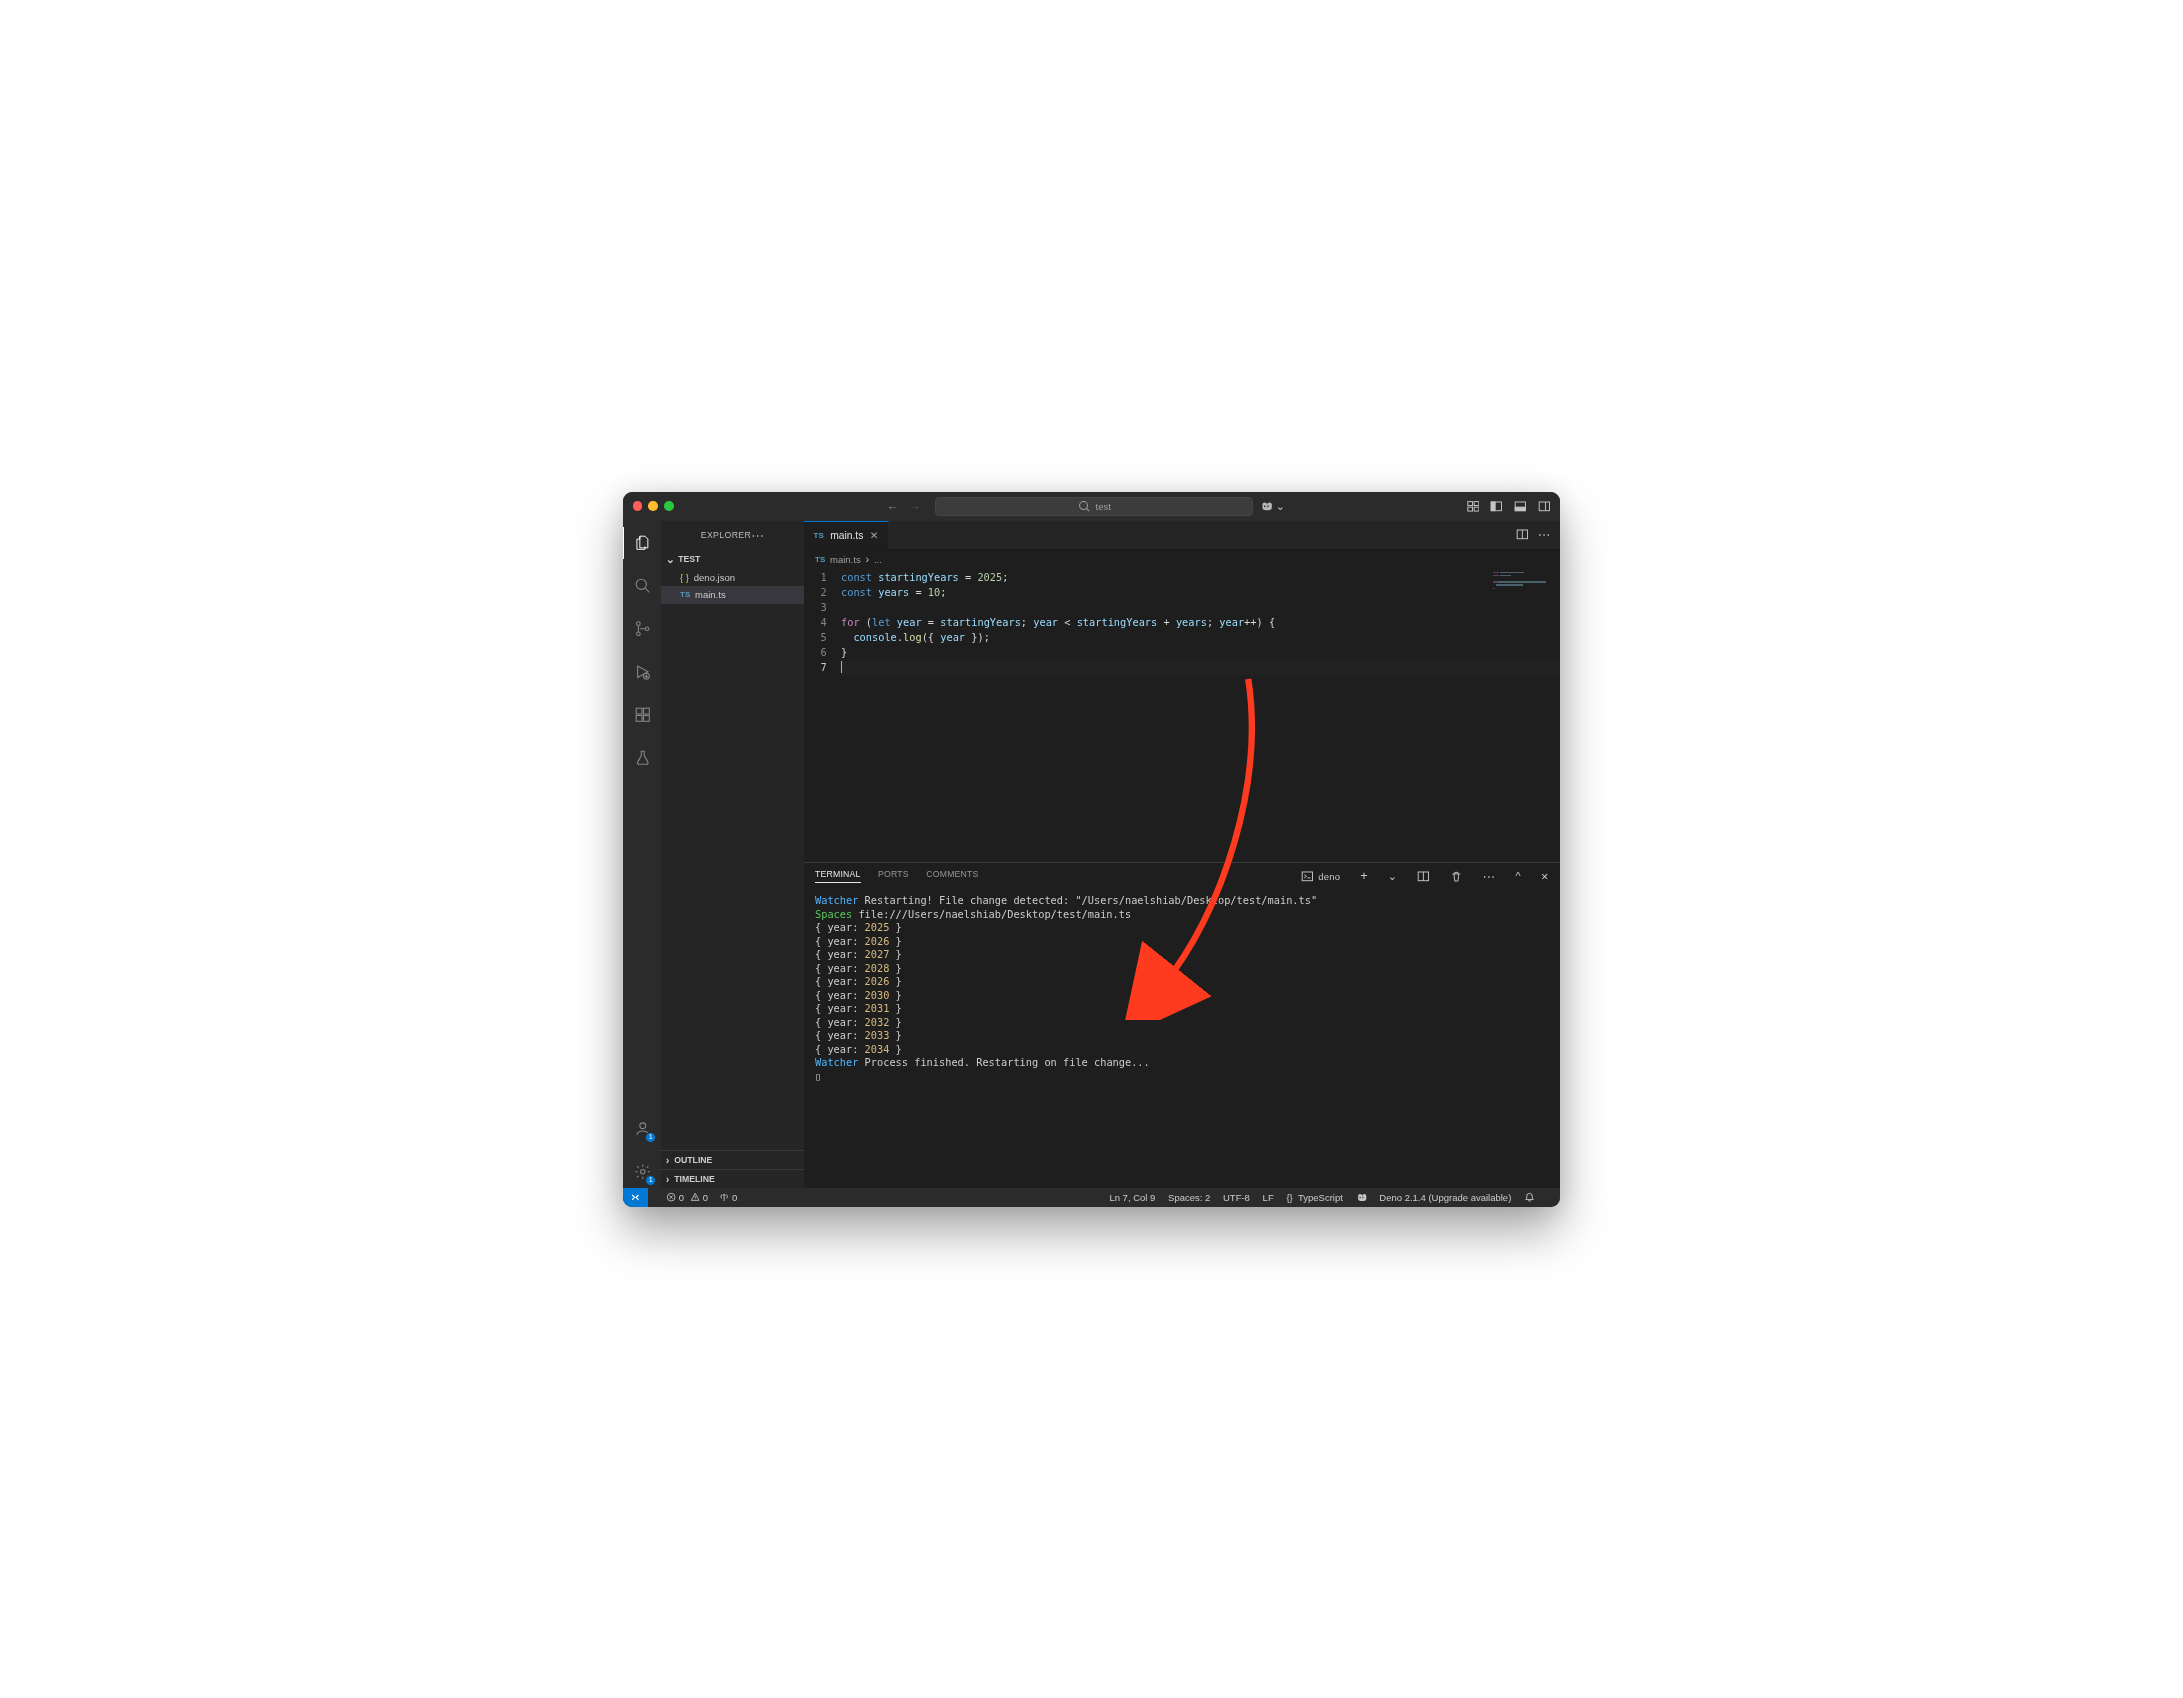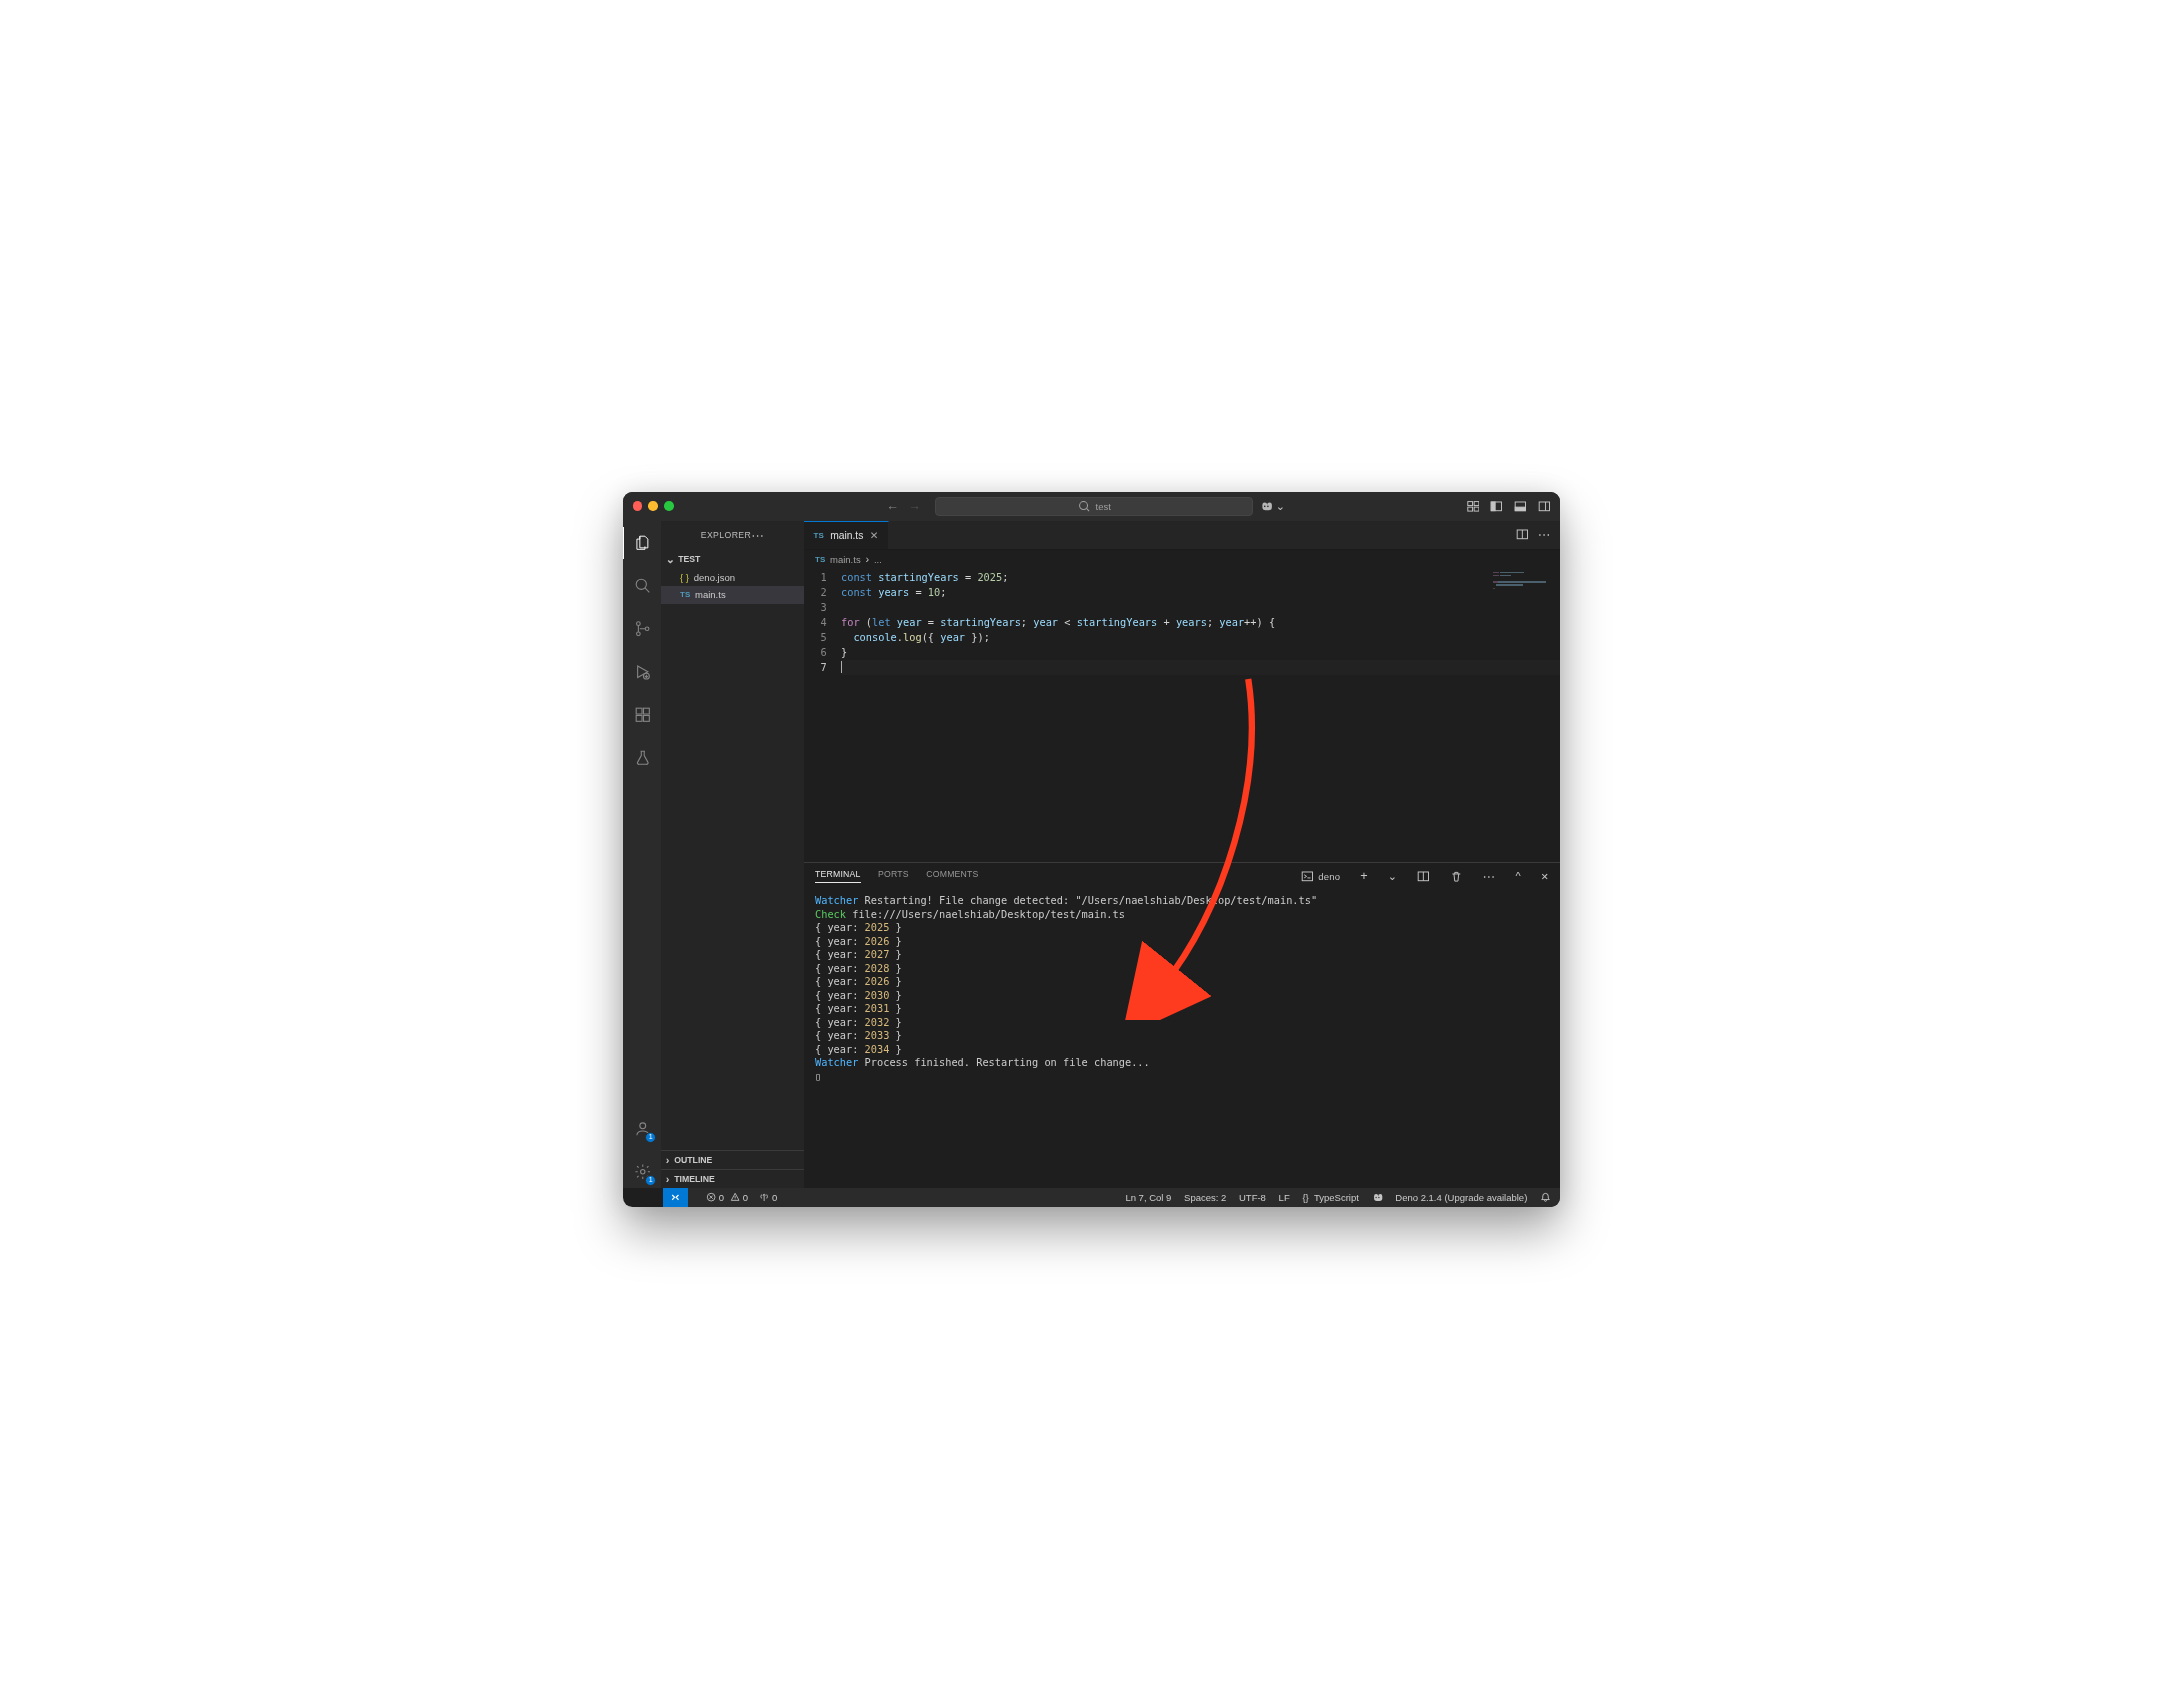--- a/index.html
+++ b/index.html
@@ -168,21 +168,21 @@
     font-family: Menlo, Consolas, monospace; font-size: 10.3px; line-height: 13.5px;
     color: #cccccc; overflow: hidden;
   }
   .t-blue { color: #4fb6ff; }
   .t-green { color: #5ac860; }
   .t-yellow { color: #d7ba7d; }
   
   .statusbar {
     height: 19px; background: #2b2b2b; color: #cccccc;
     display: flex; align-items: center; font-size: 9.5px;
-    padding-right: 9px; gap: 11px; margin-left: 40px;
+    padding-right: 25px; gap: 11px;
   }
   .remote-btn { background:#0078d4; height:100%; width:25.4px; display:flex; align-items:center; justify-content:center;}
   .status-left { display:flex; gap: 11px; align-items:center; margin-left:6.4px;}
   .status-right { margin-left:auto; display:flex; gap: 12.7px; align-items:center; }
   
   .annot { position: absolute; left: 238px; top: 102px; pointer-events:none; }
   .minimap {
     position: absolute; right: 3.2px; top: 3.2px; width: 64px; height: 32px;
     opacity: .35; font-size: 0.8px; line-height: 1.6px;
   }
@@ -432,21 +432,21 @@
             <svg class="icon-sm" viewBox="0 0 16 16" fill="none" stroke="#c5c5c5" stroke-width="1.2">
                 <path d="M3 5h10M6 5V3h4v2M5 5l1 9h4l1-9"></path>
               </svg>
             <span class="more-dots"></span>
             <span style="font-size:11px;">^</span>
             <span>✕</span>
           </div>
         </div>
         <div class="terminal" id="terminal">
             <div><span class="t-blue">Watcher</span><span> Restarting! File change detected: "/Users/naelshiab/Desktop/test/main.ts"</span></div>
-            <div><span class="t-green">Check</span><span> file:///Users/naelshiab/Desktop/test/main.ts</span></div>
+            <div><span class="t-green">Spaces</span><span> file:///Users/naelshiab/Desktop/test/main.ts</span></div>
             <div><span>{ year: </span><span class="t-yellow">2025</span><span> }</span></div>
             <div><span>{ year: </span><span class="t-yellow">2026</span><span> }</span></div>
             <div><span>{ year: </span><span class="t-yellow">2027</span><span> }</span></div>
             <div><span>{ year: </span><span class="t-yellow">2028</span><span> }</span></div>
             <div><span>{ year: </span><span class="t-yellow">2026</span><span> }</span></div>
             <div><span>{ year: </span><span class="t-yellow">2030</span><span> }</span></div>
             <div><span>{ year: </span><span class="t-yellow">2031</span><span> }</span></div>
             <div><span>{ year: </span><span class="t-yellow">2032</span><span> }</span></div>
             <div><span>{ year: </span><span class="t-yellow">2033</span><span> }</span></div>
             <div><span>{ year: </span><span class="t-yellow">2034</span><span> }</span></div>

